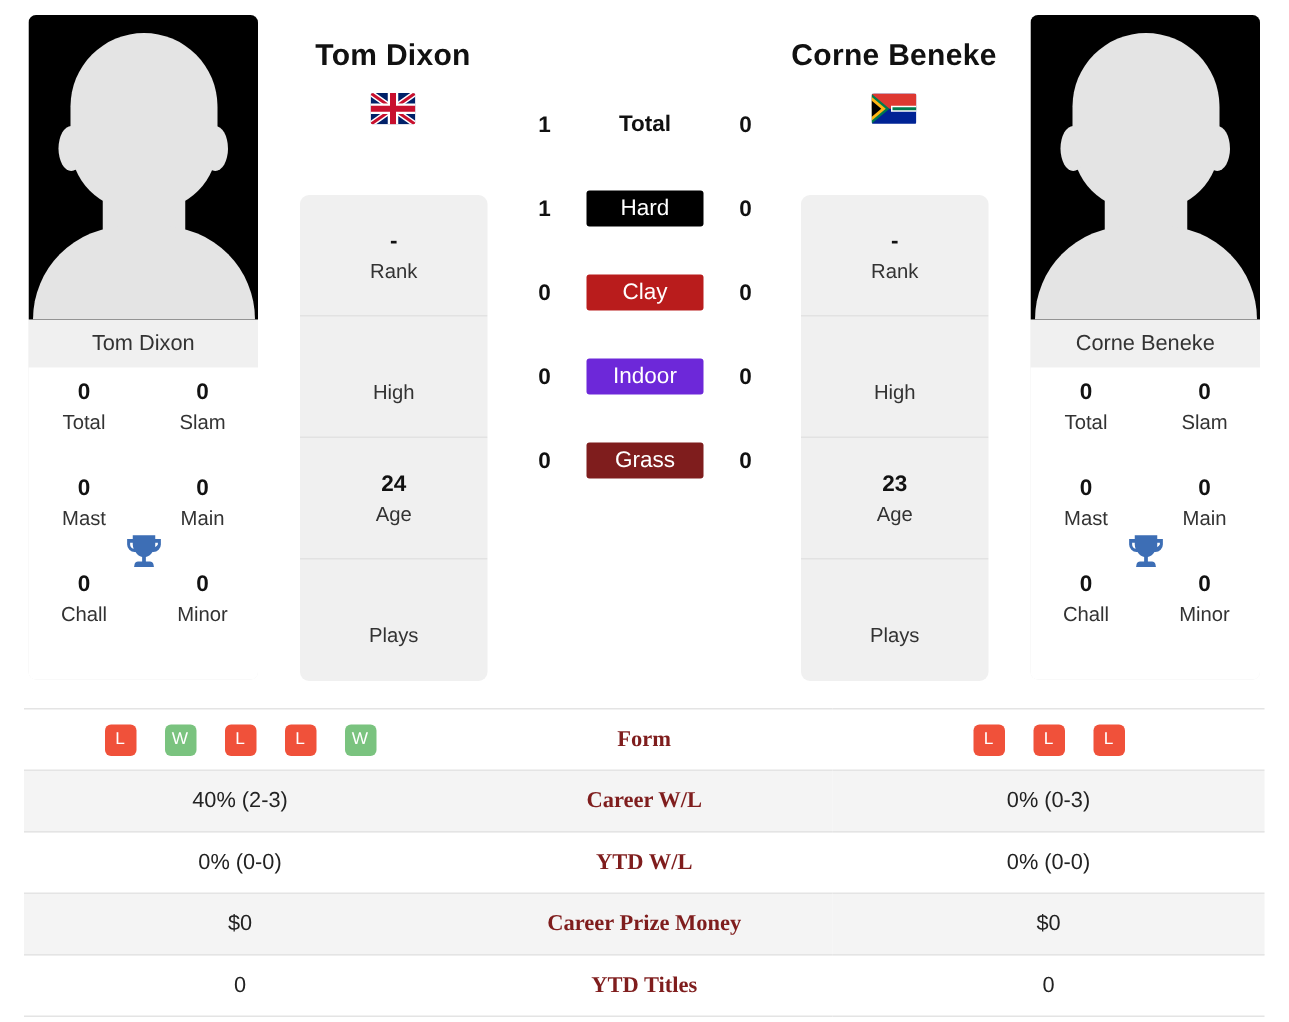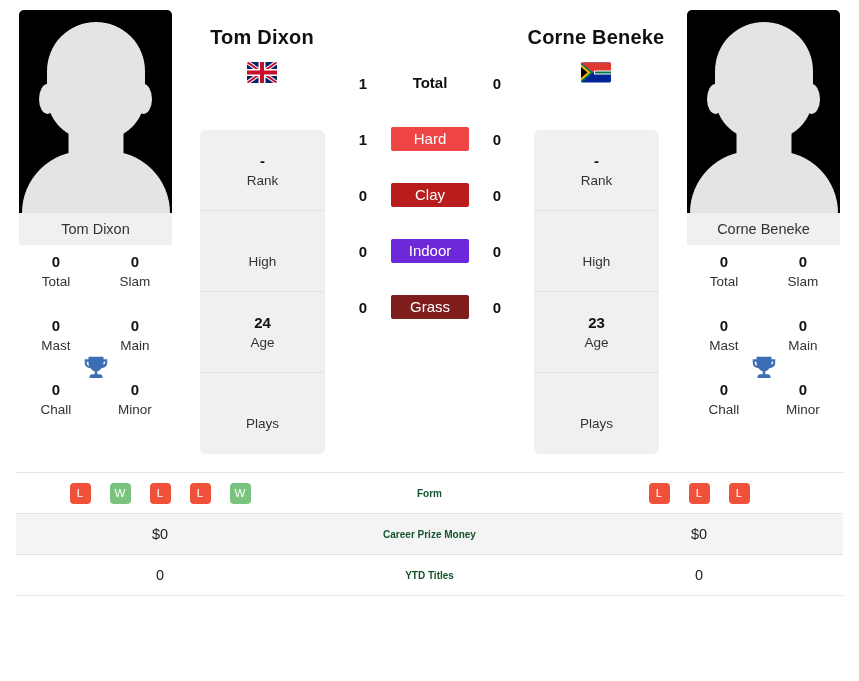--- a/index.html
+++ b/index.html
@@ -240,22 +240,23 @@
     height: 41px;
     font-size: 14.5px;
     color: #222;
     text-align: center;
     vertical-align: middle;
   }
   .cmp-table td.side { width: 288px; }
   .cmp-table td.mid {
     width: 251px;
     font-weight: bold;
-    font-size: 10px;
-    color: #14532d;
+    font-size: 15px;
+    color: #7f1d1d;
+    font-family: Liberation Serif, serif;
   }
 
   .form-badges {
     display: flex;
     justify-content: center;
     gap: 19px;
   }
   .fb {
     width: 21px;
     height: 21px;
@@ -395,21 +396,21 @@
   </div>
 
   <div class="surface-col">
     <div class="surf-row">
       <span class="surf-score l">1</span>
       <span class="surf-badge plain">Total</span>
       <span class="surf-score r">0</span>
     </div>
     <div class="surf-row">
       <span class="surf-score l">1</span>
-      <span class="surf-badge" style="background:#ef4444">Hard</span>
+      <span class="surf-badge" style="background:#000000">Hard</span>
       <span class="surf-score r">0</span>
     </div>
     <div class="surf-row">
       <span class="surf-score l">0</span>
       <span class="surf-badge" style="background:#b91c1c">Clay</span>
       <span class="surf-score r">0</span>
     </div>
     <div class="surf-row">
       <span class="surf-score l">0</span>
       <span class="surf-badge" style="background:#6d28d9">Indoor</span>
@@ -476,20 +477,30 @@
       <td class="mid">Form</td>
       <td class="side">
         <div class="form-badges" id="form-right">
             <span class="fb L">L</span>
             <span class="fb L">L</span>
             <span class="fb L">L</span>
           </div>
       </td>
     </tr>
     <tr class="shaded">
+      <td class="side">40% (2-3)</td>
+      <td class="mid">Career W/L</td>
+      <td class="side">0% (0-3)</td>
+    </tr>
+    <tr>
+      <td class="side">0% (0-0)</td>
+      <td class="mid">YTD W/L</td>
+      <td class="side">0% (0-0)</td>
+    </tr>
+    <tr class="shaded">
       <td class="side">$0</td>
       <td class="mid">Career Prize Money</td>
       <td class="side">$0</td>
     </tr>
     <tr>
       <td class="side">0</td>
       <td class="mid">YTD Titles</td>
       <td class="side">0</td>
     </tr>
   </tbody>

